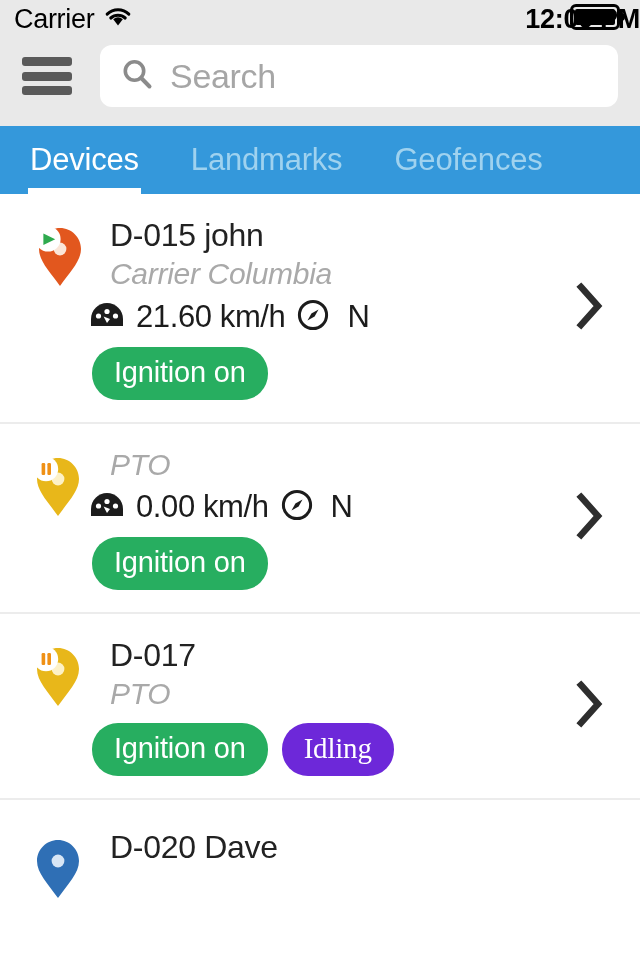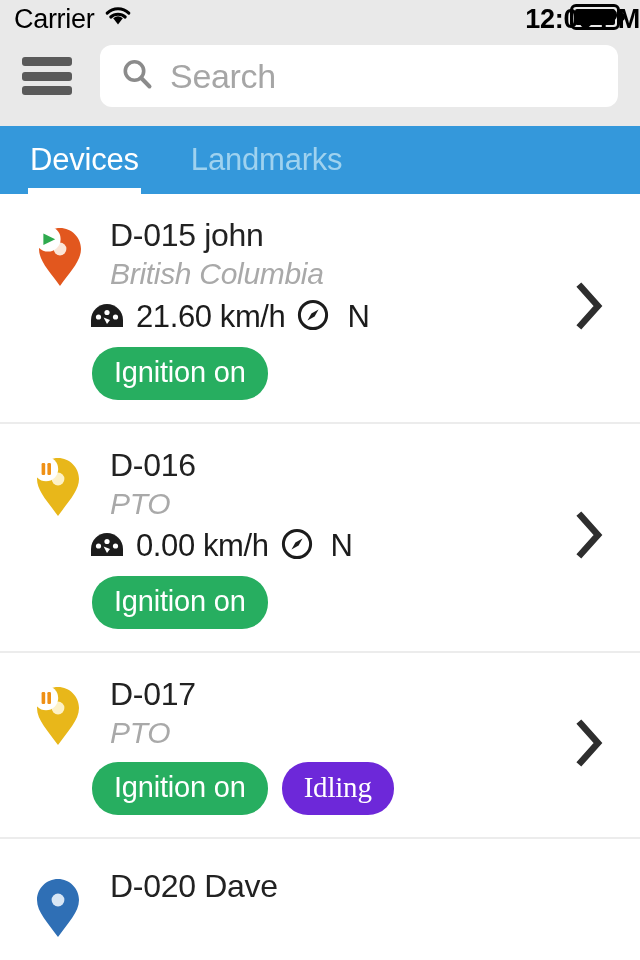--- a/index.html
+++ b/index.html
@@ -12,21 +12,21 @@
 
   
   .status-bar {
     height: 38px;
     background: #e9e9e9;
     display: flex;
     align-items: center;
     padding: 0 14px;
     position: relative;
   }
-  .status-left { display: flex; gap: 9px; }
+  .status-left { display: flex; align-items: center; gap: 9px; }
   .carrier-text { font-size: 27px; color: #000; letter-spacing: -0.3px; }
   .wifi-icon { display: block; }
   .status-time {
     position: absolute; left: 0; right: 0; text-align: right;
     font-size: 27px; font-weight: bold; color: #000; letter-spacing: -0.3px;
     pointer-events: none;
   }
   .status-right { margin-left: auto; display: flex; align-items: center; }
 
   
@@ -114,21 +114,21 @@
   }
   .dev-sub {
     font-size: 30px; color: #a9a9a9; font-style: italic;
     letter-spacing: -0.3px; margin-left: 18px; line-height: 1.25;
   }
   .metrics {
     display: flex; align-items: center;
     margin-top: 6px; gap: 12px;
     margin-left: -2px;
   }
-  .metric { display: flex; align-items: flex-end; gap: 12px; }
+  .metric { display: flex; align-items: center; gap: 12px; }
   .metric-text { font-size: 31px; color: #1c1c1c; letter-spacing: -0.4px; }
   .heading-text { font-size: 31px; color: #1c1c1c; margin-left: 6px; }
 
   .badges { display: flex; gap: 14px; margin-top: 12px; }
   .badge {
     border-radius: 26px;
     padding: 9px 22px 11px 22px;
     font-size: 29px;
     color: #ffffff;
     letter-spacing: -0.2px;
@@ -183,38 +183,41 @@
   </div>
 </div>
 
 <div class="tab-bar">
   <div class="tab active">
     <span>Devices</span>
   </div>
   <div class="tab">
     <span>Landmarks</span>
   </div>
+  <div class="tab">
+    <span>Geofences</span>
+  </div>
   <div class="tab-underline-ext"></div>
 </div>
 
 <div class="list">
 
   <div class="row">
     <div class="row-inner">
       <div class="pin-col">
         <svg width="56" height="70" viewBox="0 0 56 70">
           <path d="M30 8 C41.6 8 51 17.4 51 29 C51 41 40 52 30 66 C20 52 9 41 9 29 C9 17.4 18.4 8 30 8 Z" fill="#e2571e"></path>
           <circle cx="30" cy="29" r="6.4" fill="#fbe6d8"></circle>
           <circle cx="18" cy="19" r="12.6" fill="#ffffff"></circle>
           <path d="M13.4 13.4 L25.2 19.2 L13.4 25 Z" fill="#2eaa4e"></path>
         </svg>
       </div>
       <div class="content-col">
         <div class="dev-title">D-015 john</div>
-        <div class="dev-sub">British Columbia</div>
+        <div class="dev-sub">Carrier Columbia</div>
         <div class="metrics">
           <div class="metric">
             <span>
               <svg width="34" height="30" viewBox="0 0 34 30">
                 <path d="M17 3 C25.8 3 33 10.2 33 19 L33 26 L1 26 L1 19 C1 10.2 8.2 3 17 3 Z" fill="#1c1c1c"></path>
                 <circle cx="8.5" cy="16" r="2.6" fill="#fff"></circle>
                 <circle cx="17" cy="11.5" r="2.6" fill="#fff"></circle>
                 <circle cx="25.5" cy="16" r="2.6" fill="#fff"></circle>
                 <path d="M17 23 L13.6 16.6 L20 19 Z" fill="#fff"></path>
               </svg>
@@ -250,21 +253,20 @@
       <div class="pin-col">
         <svg width="56" height="70" viewBox="0 0 56 70">
           <path d="M28 8 C39.6 8 49 17.4 49 29 C49 41 38 52 28 66 C18 52 7 41 7 29 C7 17.4 16.4 8 28 8 Z" fill="#e8b71a"></path>
           <circle cx="28" cy="29" r="6.4" fill="#fdf1c6"></circle>
           <circle cx="16" cy="19" r="12.2" fill="#ffffff"></circle>
           <rect x="11.6" y="13" width="3.6" height="12" rx="1.2" fill="#ef9015"></rect>
           <rect x="17.4" y="13" width="3.6" height="12" rx="1.2" fill="#ef9015"></rect>
         </svg>
       </div>
       <div class="content-col">
-        <div class="dev-title">D-016</div>
         <div class="dev-sub">PTO</div>
         <div class="metrics">
           <div class="metric">
             <span>
               <svg width="34" height="30" viewBox="0 0 34 30">
                 <path d="M17 3 C25.8 3 33 10.2 33 19 L33 26 L1 26 L1 19 C1 10.2 8.2 3 17 3 Z" fill="#1c1c1c"></path>
                 <circle cx="8.5" cy="16" r="2.6" fill="#fff"></circle>
                 <circle cx="17" cy="11.5" r="2.6" fill="#fff"></circle>
                 <circle cx="25.5" cy="16" r="2.6" fill="#fff"></circle>
                 <path d="M17 23 L13.6 16.6 L20 19 Z" fill="#fff"></path>

